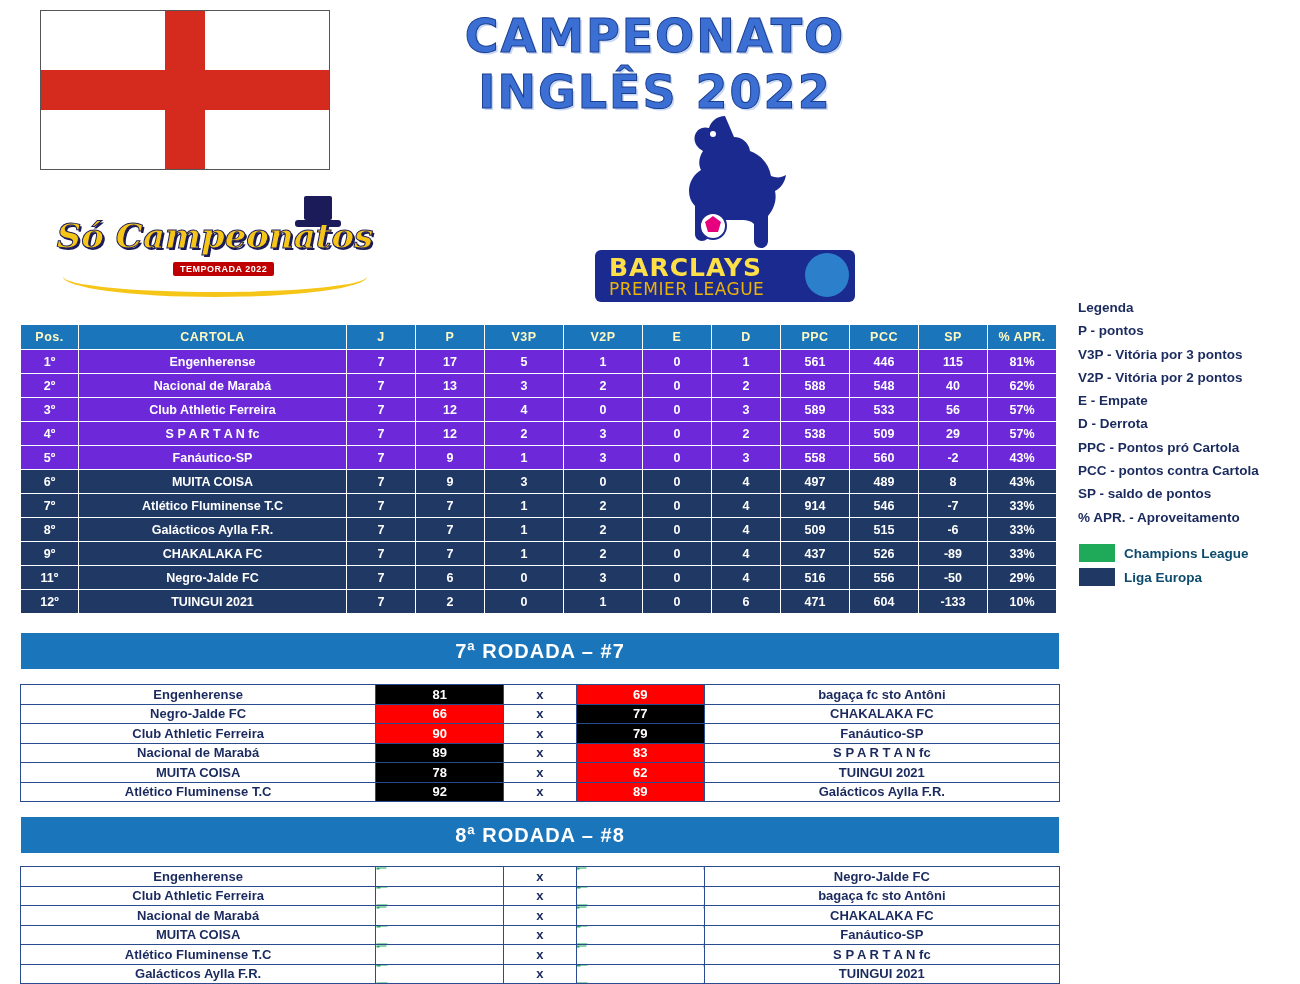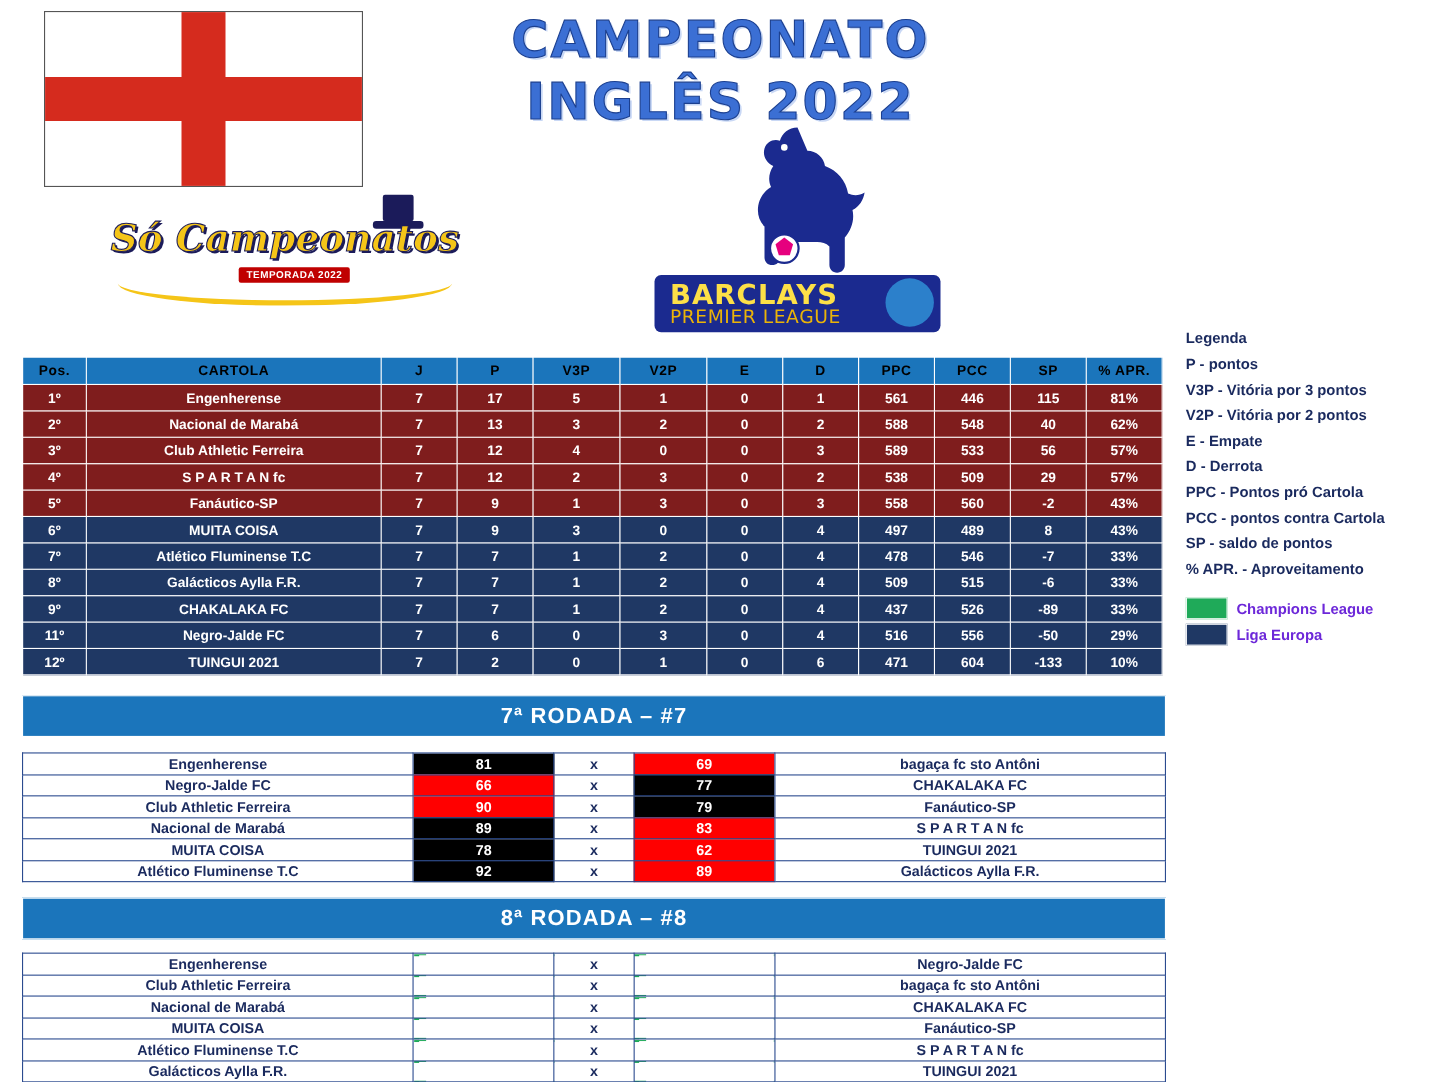--- a/index.html
+++ b/index.html
@@ -59,24 +59,23 @@
     letter-spacing: 2px;
     color: #3b6fd4;
     -webkit-text-stroke: 1px #1b3f8f;
     text-shadow: 2px 2px 0 #c9d8f5;
   }
 
   
   .sc-logo {
     position: absolute;
     left: 55px;
-    top: 171px;
+    top: 190px;
     width: 320px;
     height: 110px;
-    margin-left: 44px;
   }
   .sc-logo .sc-text {
     position: absolute;
     left: 0;
     top: 26px;
     width: 320px;
     text-align: center;
     font-family: "DejaVu Serif", serif;
     font-style: italic;
     font-weight: bold;
@@ -198,21 +197,21 @@
     font-weight: bold;
     line-height: 23.3px;
   }
   .legend .lg-title { margin-bottom: 0; }
   .legend-colors {
     position: absolute;
     left: 1078px;
     top: 542px;
     font-size: 13.5px;
     font-weight: bold;
-    color: #6d28d9;
+    color: #0c4a6e;
   }
   .legend-colors .row {
     display: flex;
     align-items: center;
     height: 22px;
     margin-bottom: 2px;
   }
   .legend-colors .sw {
     width: 36px;
     height: 18px;
@@ -224,33 +223,33 @@
   .standings {
     position: absolute;
     left: 20px;
     top: 324px;
     border-collapse: collapse;
     font-size: 12.5px;
     font-weight: bold;
   }
   .standings th {
     background: #1b75bb;
-    color: #000000;
+    color: #fef9c3;
     border: 1px solid #ffffff;
     height: 22px;
     font-size: 12.5px;
     letter-spacing: 0.5px;
   }
   .standings td {
     border: 1px solid #ffffff;
     color: #ffffff;
     height: 21px;
     text-align: center;
   }
-  .standings tr.ch td { background: #7f1d1d; }
+  .standings tr.ch td { background: #6d28d9; }
   .standings tr.le td { background: #1f3864; }
   .standings td.team { text-align: center; }
 
   
   .round-banner {
     position: absolute;
     left: 20px;
     width: 1040px;
     height: 38px;
     background: #1b75bb;
@@ -465,21 +464,21 @@
         </tr>
         <tr class="le">
           <td>7º</td>
           <td class="team">Atlético Fluminense T.C</td>
           <td>7</td>
           <td>7</td>
           <td>1</td>
           <td>2</td>
           <td>0</td>
           <td>4</td>
-          <td>478</td>
+          <td>914</td>
           <td>546</td>
           <td>-7</td>
           <td>33%</td>
         </tr>
         <tr class="le">
           <td>8º</td>
           <td class="team">Galácticos Aylla F.R.</td>
           <td>7</td>
           <td>7</td>
           <td>1</td>

